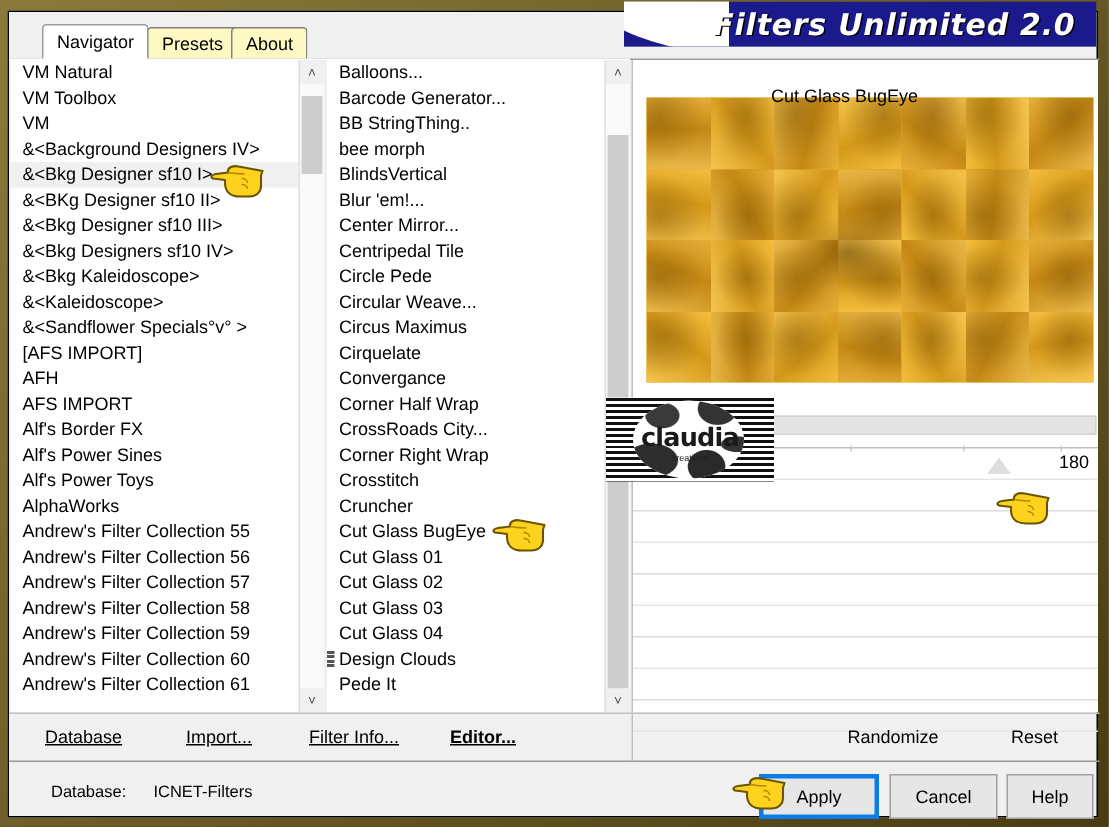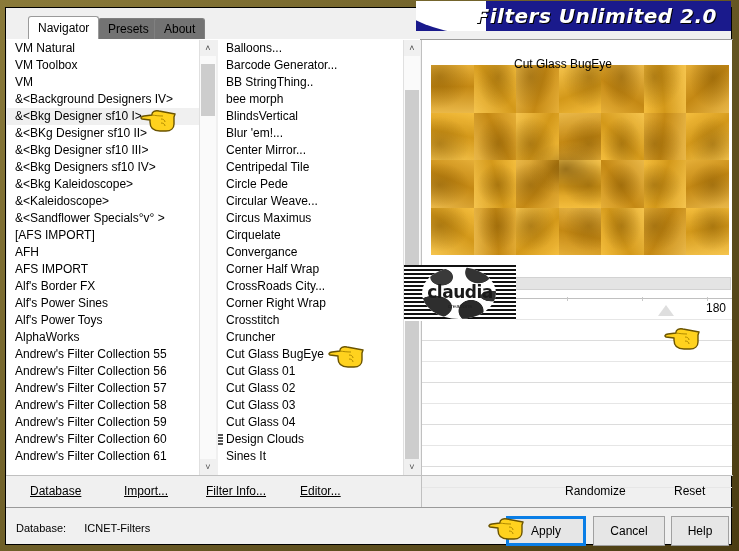--- a/index.html
+++ b/index.html
@@ -28,21 +28,21 @@
   .title-banner .swoop{position:absolute;left:-40px;top:-30px;width:110px;height:64px;
     background:#ffffff;border-radius:0 0 0 100%;}
   .title-text{position:absolute;right:14px;top:2px;height:26px;line-height:26px;
     font-family:"DejaVu Sans", sans-serif;
     font-size:20px;font-style:italic;font-weight:bold;color:#fff;
     letter-spacing:0.5px;text-shadow:1px 1px 0 #000;white-space:nowrap;}
 
   
   .tabstrip{position:absolute;left:0;top:8px;width:727px;height:24px;}
   .tab{position:absolute;top:2px;height:22px;line-height:21px;
-    background:#737373;border:1px solid #808080;border-bottom:none;
+    background:#fef9c3;border:1px solid #808080;border-bottom:none;
     padding:0 9px;box-sizing:border-box;font-size:12px;color:#000;
     border-radius:3px 3px 0 0;}
   .tab.active{top:0;height:24px;line-height:23px;background:#fff;
     border-color:#9a9a9a;z-index:3;}
   .tab-underline{position:absolute;left:0;top:31px;width:414px;height:1px;background:#fff;z-index:4;}
   .panel-sep{position:absolute;left:0;top:31px;width:727px;height:1px;background:#9a9a9a;}
 
   
   .pane{position:absolute;background:#fff;}
   .list-pane{overflow:hidden;}
@@ -202,21 +202,21 @@
           <div class="li">CrossRoads City...</div>
           <div class="li">Corner Right Wrap</div>
           <div class="li">Crosstitch</div>
           <div class="li">Cruncher</div>
           <div class="li"><span class="selected">Cut Glass  BugEye</span></div>
           <div class="li">Cut Glass 01</div>
           <div class="li">Cut Glass 02</div>
           <div class="li">Cut Glass 03</div>
           <div class="li">Cut Glass 04</div>
           <div class="li"><span class="bullet"></span>Design Clouds</div>
-          <div class="li">Sines It</div>
+          <div class="li">Pede It</div>
         </div>
       <div class="vsb" style="right:0;top:0;height:435px;">
         <div class="track"></div>
         <div class="arrow up">
           <span>˄</span>
         </div>
         <div class="thumb" style="top:50px;height:369px;"></div>
         <div class="arrow dn">
           <span>˅</span>
         </div>
@@ -305,34 +305,34 @@
     <div class="linkbar" style="top:468px;width:727px;">
       <div class="lnk" style="left:24px;">
         <u>Database</u>
       </div>
       <div class="lnk" style="left:118px;">
         <u>Import...</u>
       </div>
       <div class="lnk" style="left:200px;">
         <u>Filter Info...</u>
       </div>
-      <div class="lnk" style="left:294px;">
+      <div class="lnk" style="left:294px;font-weight:bold;">
         <u>Editor...</u>
       </div>
       <div class="vrule" style="left:415px;top:0;height:31px;"></div>
       <div class="lnk" style="left:559px;">
         <span>Randomize</span>
       </div>
       <div class="lnk" style="left:668px;">
         <span>Reset</span>
       </div>
     </div>
     <div class="hrule" style="left:0;top:499px;width:727px;background:#9a9a9a;"></div>
 
-    <div class="statusline" style="left:10px;top:514px;">
+    <div class="statusline" style="left:28px;top:514px;">
       <span>Database:</span>
       <span style="display:inline-block;width:12px;"></span>
       <span>ICNET-Filters</span>
     </div>
     <div class="statusline" style="left:10px;top:552px;margin-top:20px;">
       <span>Filters:</span>
       <span style="display:inline-block;width:30px;"></span>
       <span>3933</span>
     </div>
 

